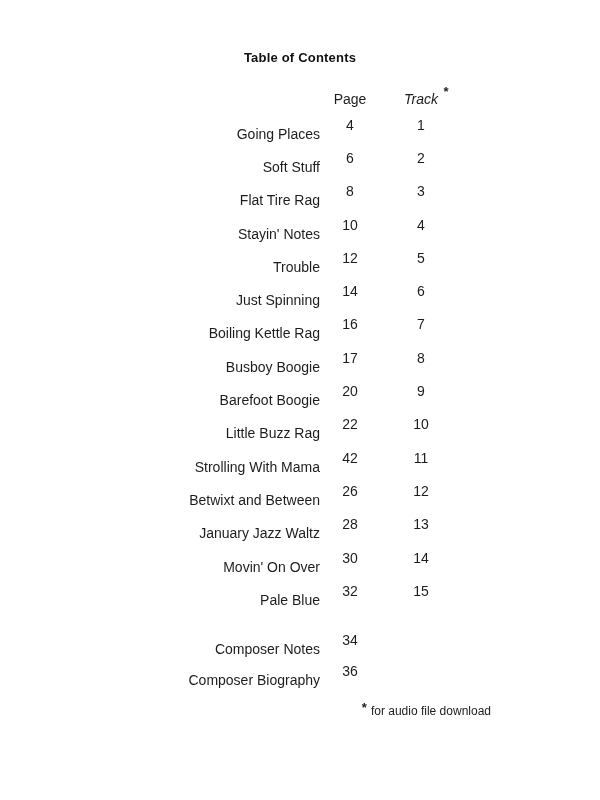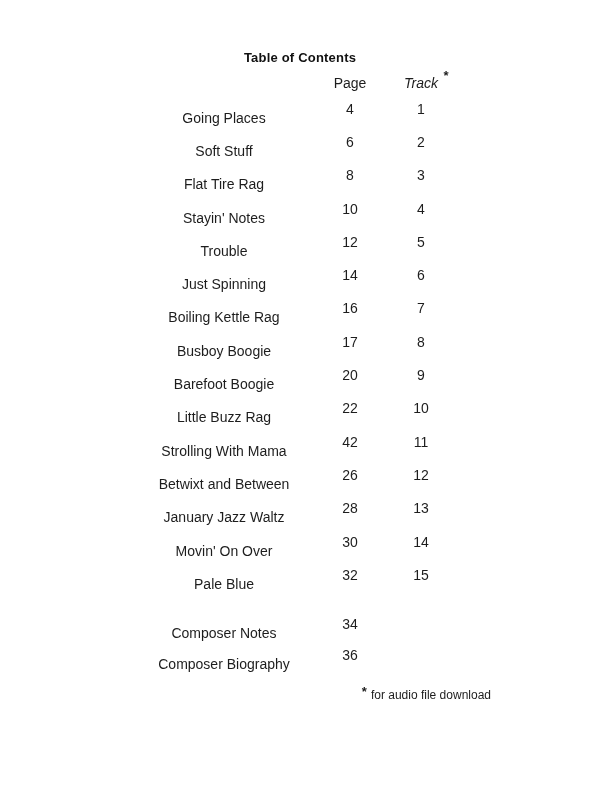--- a/index.html
+++ b/index.html
@@ -20,36 +20,36 @@
     left: 0;
     width: 600px;
     text-align: center;
     font-size: 13px;
     font-weight: bold;
     color: #111111;
     letter-spacing: 0.2px;
   }
   .toc {
     position: absolute;
-    top: 74px;
+    top: 90px;
     left: 0;
     width: 548px;
     font-size: 14px;
   }
   .row {
     display: flex;
     align-items: center;
     padding-left: 128px;
     padding-right: 97px;
   }
   .hdr-row  { height: 18px; }
   .song-row { height: 33.3px; }
   .extra-row { height: 31px; }
   .extras { margin-top: 17px; }
-  .c-title { flex: 1; text-align: center; white-space: nowrap; margin-top: 18px; }
+  .c-title { flex: 1; text-align: right; white-space: nowrap; margin-top: 18px; }
   .c-page  { width: 60px; text-align: center; }
   .c-track { width: 60px; margin-left: 11px; text-align: center; }
   .hdr-label-wrap { position: relative; display: inline-block; font-style: italic; }
   .track-marker {
     position: absolute;
     top: -7px;
     right: -10px;
     font-size: 13px;
     font-weight: bold;
     color: #1d1d1d;

